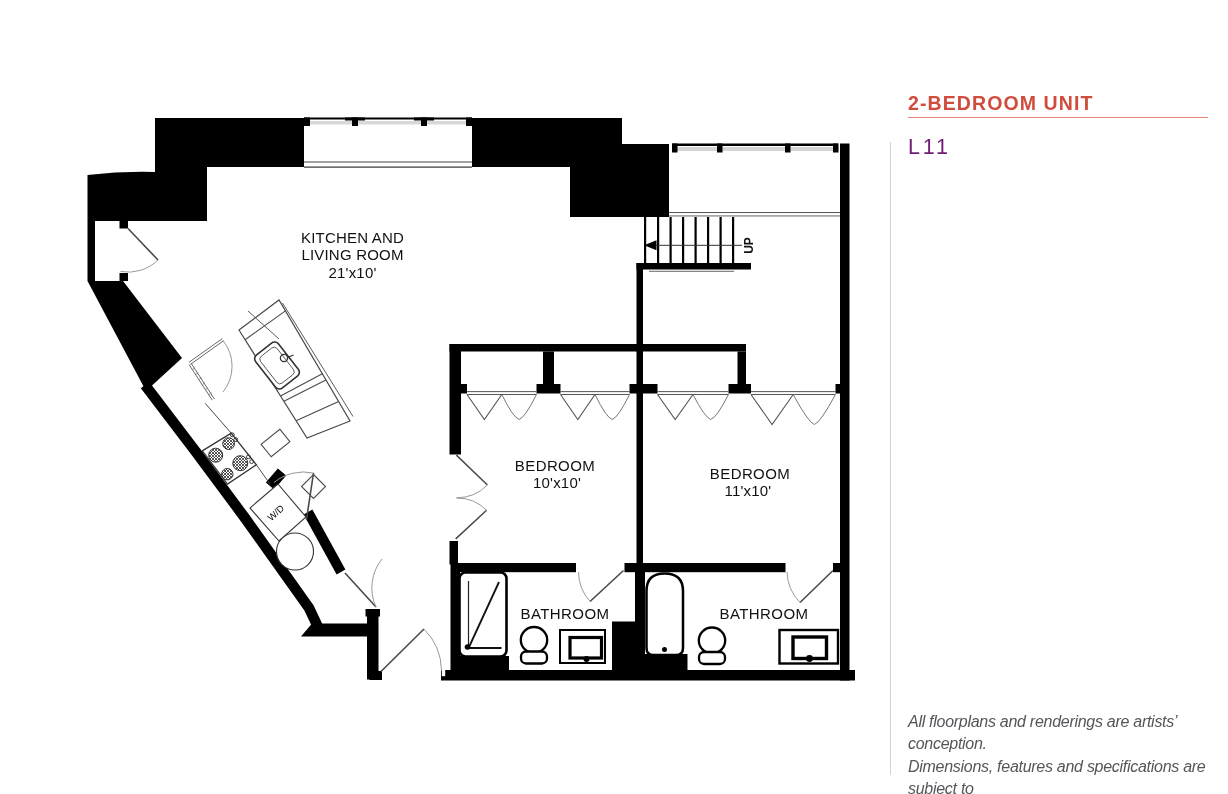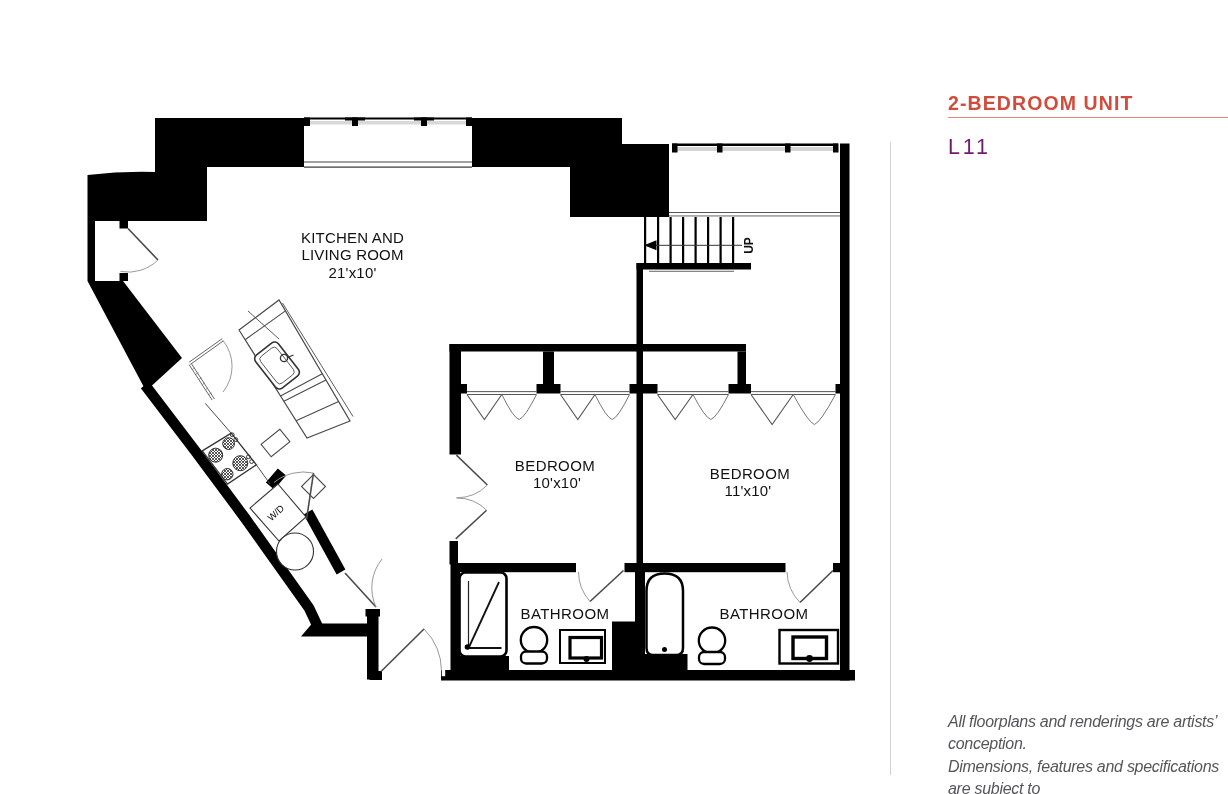--- a/index.html
+++ b/index.html
@@ -1,18 +1,18 @@
 <!DOCTYPE html>
 <html><head>
 <meta charset="utf-8">
 <style>
 html,body{margin:0;padding:0;background:#fff;}
 body{width:1228px;height:794px;font-family:"Liberation Sans",sans-serif;}
 .wrap{position:relative;width:1228px;height:794px;overflow:hidden;background:#fff;}
-.abs{position:absolute;margin-left:40px;}
+.abs{position:absolute;}
 </style>
 </head>
 <body>
 <div class="wrap">
 <svg width="1228" height="794" viewBox="0 0 1228 794" style="position:absolute;left:0;top:0">
 <defs>
         <pattern id="hb" width="3" height="3" patternUnits="userSpaceOnUse">
           <path d="M0,3 L3,0 M0,0 L3,3" stroke="#222" stroke-width="0.75" fill="none"></path>
         </pattern>
       </defs>

